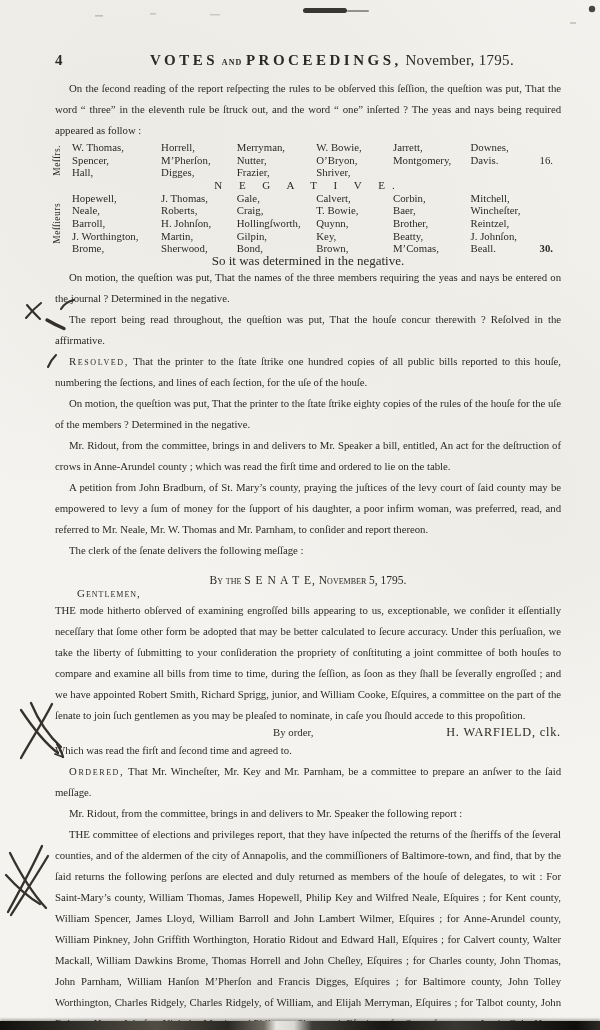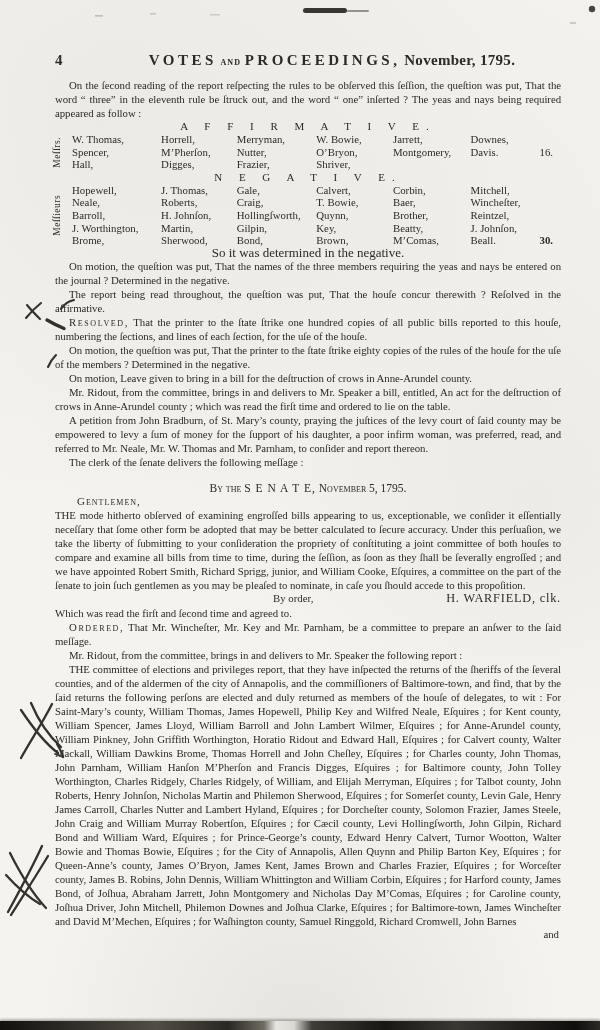--- a/index.html
+++ b/index.html
@@ -11,22 +11,22 @@
       radial-gradient(circle at 50% 100%, rgba(60,55,45,0.08), transparent 25%),
       radial-gradient(circle at 70% 25%, rgba(120,110,95,0.04), transparent 50%);
     font-family:"Liberation Serif","DejaVu Serif",serif;
     color:#2c2a25;}
   .content{position:absolute;left:55px;top:52px;width:506px;}
   .hdr{display:flex;align-items:baseline;margin-bottom:9px;}
   .pageno{font-size:15px;font-weight:bold;width:48px;}
   .title{flex:1;text-align:center;font-size:15px;font-weight:bold;white-space:nowrap;}
   .title .caps{letter-spacing:3.5px;}
   .title .andw{font-variant:small-caps;font-size:12px;letter-spacing:1px;}
-  .title .date{font-weight:bold;letter-spacing:0.3px;}
-  p.para{margin:0;text-indent:14px;text-align:justify;font-size:10.8px;line-height:14px;letter-spacing:-0.05px;}
+  .title .date{font-weight:normal;letter-spacing:0.3px;}
+  p.para{margin:0;text-indent:14px;text-align:justify;font-size:10.8px;line-height:21px;letter-spacing:-0.05px;}
   p.noind{text-indent:0;}
   .lead{font-variant:small-caps;letter-spacing:1.6px;}
   .vhead{text-align:center;letter-spacing:7px;font-size:11px;line-height:13px;}
   .vote-table{display:flex;position:relative;padding-left:17px;font-size:10.8px;line-height:12.6px;}
   .vote-table .col div{white-space:nowrap;}
   .c0{width:93px}.c1{width:79px}.c2{width:83px}.c3{width:80px}.c4{width:81px}.c5{width:72px}
   .count{margin-left:auto;padding-right:8px;}
   .aff .count{align-self:center;}
   .neg .count{align-self:flex-end;font-weight:bold;}
   .rot-label{position:absolute;left:-29px;top:50%;width:62px;margin-top:-6px;text-align:center;
@@ -92,21 +92,20 @@
       <span class="title">
         <span class="caps">VOTES</span>
         <span class="andw">and</span>
         <span class="caps">PROCEEDINGS,</span>
         <span class="date">November, 1795.</span>
       </span>
     </div>
 
     <p class="para">On the ſecond reading of the report reſpecting the rules to be obſerved this ſeſſion, the queſtion was put, That the word “ three” in the eleventh rule be ſtruck out, and the word “ one” inſerted ? The yeas and nays being required appeared as follow :</p>
 
-    <div class="vhead">A F F I R M A T I V E.</div>
     <div class="vote-table aff">
       <span class="rot-label">Meſſrs.</span>
       <div class="col c0">
           <div>W. Thomas,</div>
           <div>Spencer,</div>
           <div>Hall,</div>
         </div>
       <div class="col c1">
           <div>Horrell,</div>
           <div>M’Pherſon,</div>
@@ -180,21 +179,20 @@
         </div>
       <span class="count">30.</span>
     </div>
 
     <div class="centerline">So it was determined in the negative.</div>
 
     <p class="para">On motion, the queſtion was put, That the names of the three members requiring the yeas and nays be entered on the journal ? Determined in the negative.</p>
     <p class="para">The report being read throughout, the queſtion was put, That the houſe concur therewith ? Reſolved in the affirmative.</p>
     <p class="para"><span class="lead">Resolved,</span> <span>That the printer to the ſtate ſtrike one hundred copies of all public bills reported to this houſe, numbering the ſections, and lines of each ſection, for the uſe of the houſe.</span></p>
     <p class="para">On motion, the queſtion was put, That the printer to the ſtate ſtrike eighty copies of the rules of the houſe for the uſe of the members ? Determined in the negative.</p>
-    <p class="para">On motion, Leave given to bring in a bill for the deſtruction of crows in Anne-Arundel county.</p>
     <p class="para">Mr. Ridout, from the committee, brings in and delivers to Mr. Speaker a bill, entitled, An act for the deſtruction of crows in Anne-Arundel county ; which was read the firſt time and ordered to lie on the table.</p>
     <p class="para">A petition from John Bradburn, of St. Mary’s county, praying the juſtices of the levy court of ſaid county may be empowered to levy a ſum of money for the ſupport of his daughter, a poor infirm woman, was preferred, read, and referred to Mr. Neale, Mr. W. Thomas and Mr. Parnham, to conſider and report thereon.</p>
     <p class="para">The clerk of the ſenate delivers the following meſſage :</p>
 
     <div class="senate-line">
       <span>By the</span>
       <span class="sen">S E N A T E,</span>
       <span>November 5, 1795.</span>
     </div>
     <div class="gent">Gentlemen,</div>

